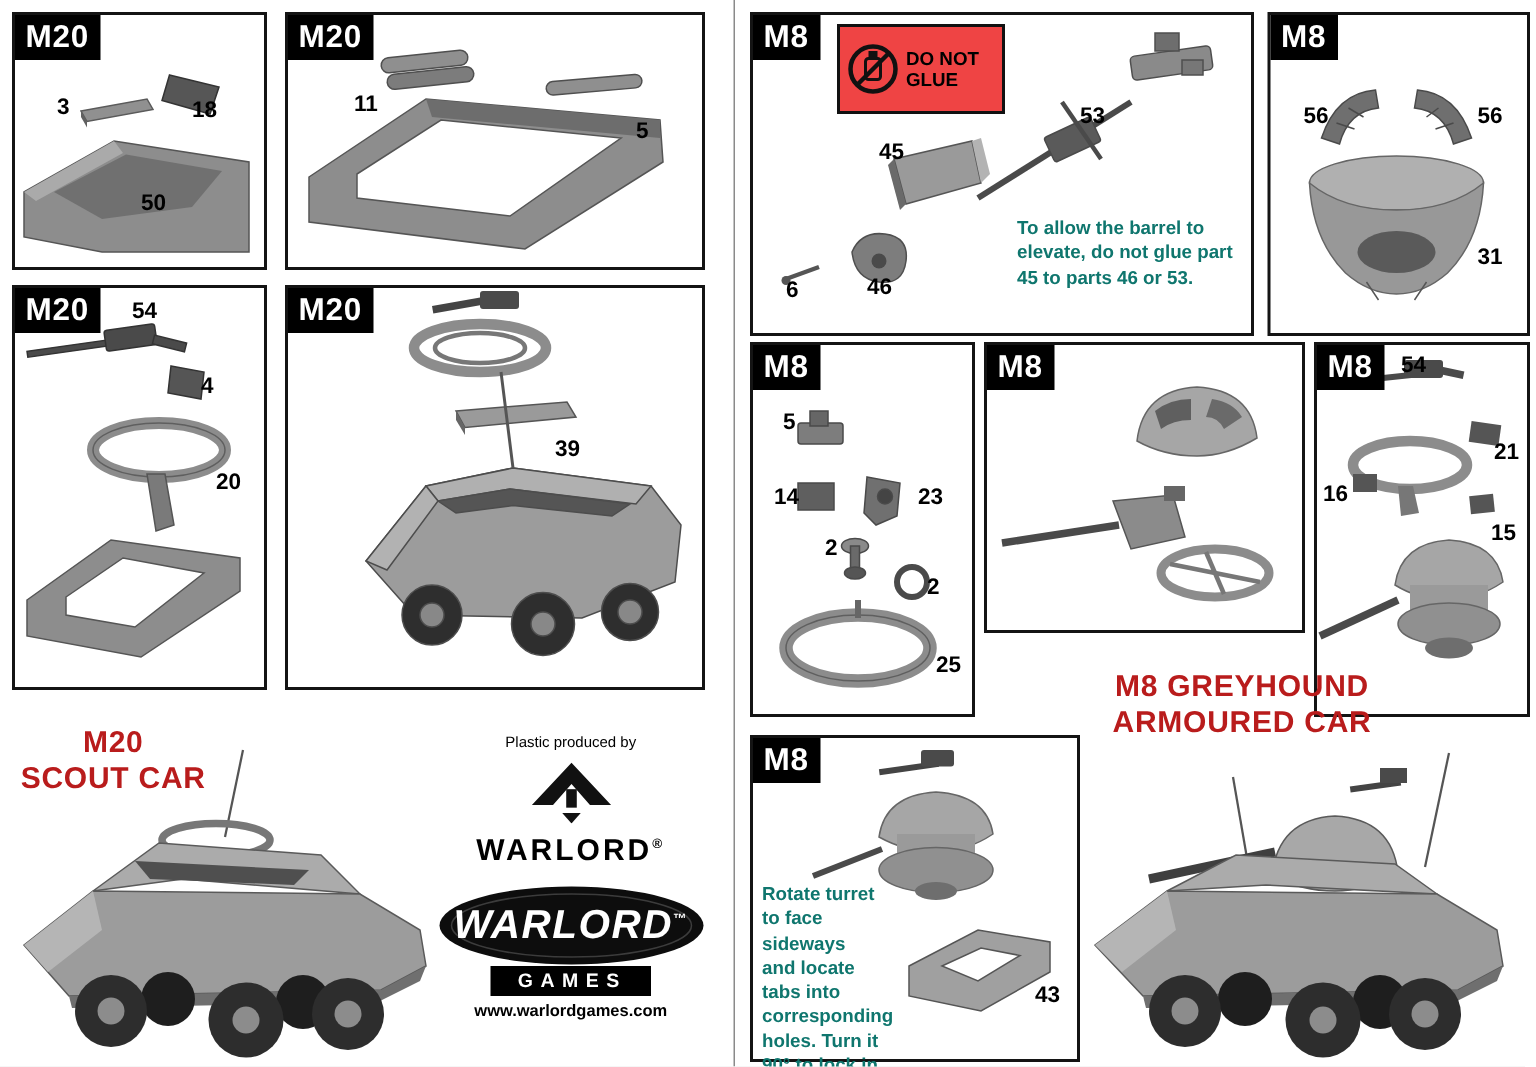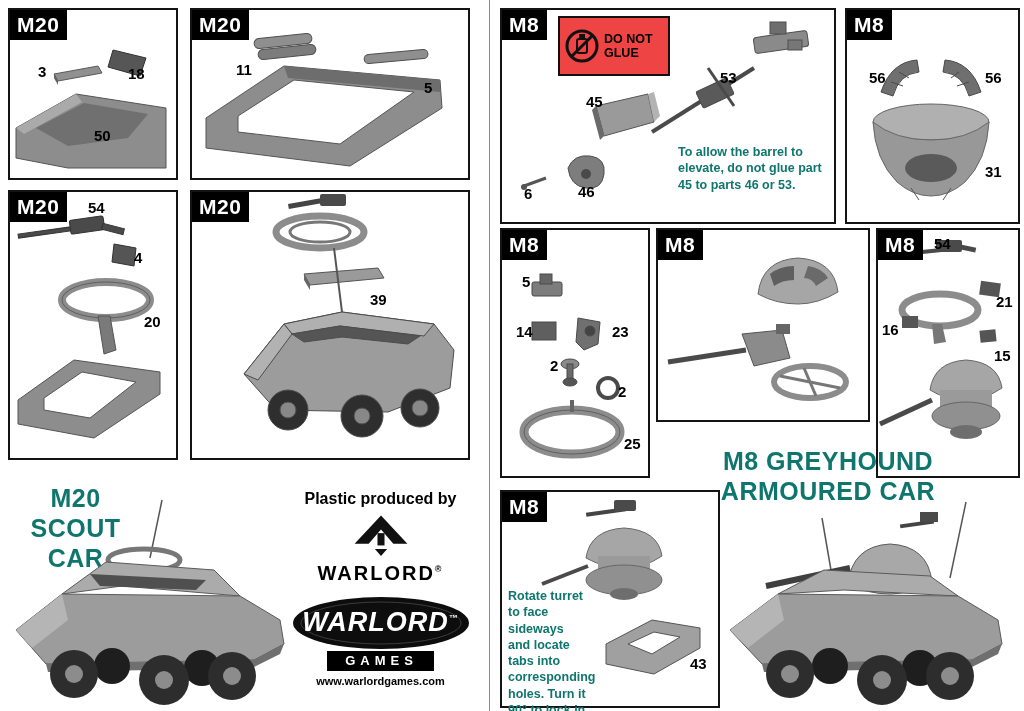--- a/index.html
+++ b/index.html
@@ -3,26 +3,26 @@
 <meta charset="utf-8">
 <style>
   html,body{margin:0;padding:0}
   body{background:#dcdcdc;font-family:"Liberation Sans",sans-serif}
   .sheet{position:relative;width:1024px;height:711px;background:#ffffff;overflow:hidden;margin:0 auto}
   .panel{position:absolute;border:2px solid #141414;background:#fff}
   .art{position:absolute;left:0;top:0}
   .tag{position:absolute;left:0;top:0;background:#000;color:#fff;font-weight:700;font-size:21px;line-height:1;padding:4px 8px 5px 7px;letter-spacing:.5px}
   .pn{position:absolute;font-weight:700;font-size:15px;color:#000;line-height:1}
   .note{position:absolute;font-weight:700;font-size:12.5px;line-height:1.3;color:#0f766e}
-  .vtitle{position:absolute;text-align:center;font-weight:700;color:#0f766e;line-height:1.2;letter-spacing:.5px;font-size:25px}
+  .vtitle{position:absolute;text-align:center;font-weight:700;color:#b91c1c;line-height:1.2;letter-spacing:.5px;font-size:20px}
   .divider{position:absolute;left:489px;top:0;width:1px;height:711px;background:#8a8a8a}
   .dng{position:absolute;left:56px;top:6px;width:100px;height:50px;border:2px solid #111;display:flex;align-items:center;gap:4px;padding:3px 4px;background:#ef4444}
   .dng-text{font-weight:700;font-size:12.5px;line-height:1.15;width:52px}
   .credits{position:absolute;left:288px;top:490px;width:185px;text-align:center}
-  .plastic-by{font-weight:700;font-size:16px;margin-bottom:4px}
+  .plastic-by{font-weight:400;font-size:10px;margin-bottom:4px}
   .italeri-text{font-weight:700;font-size:20px;letter-spacing:2px;margin-top:2px}
   .italeri-text sup{font-size:9px}
   .warlord{position:relative;margin-top:10px}
   .wl-blob{display:block;margin:0 auto}
   .wl-name{position:absolute;left:0;top:12px;width:100%;text-align:center;color:#fff;font-weight:700;font-style:italic;font-size:27px;letter-spacing:1px}
   .wl-name sup{font-size:9px;font-style:normal}
   .wl-games{position:relative;display:inline-block;margin-top:-12px;background:#000;color:#fff;font-weight:700;font-size:13px;letter-spacing:5px;padding:2px 16px 3px 18px}
   .wl-site{font-weight:700;font-size:11px;margin-top:4px}
 </style>
 </head>

